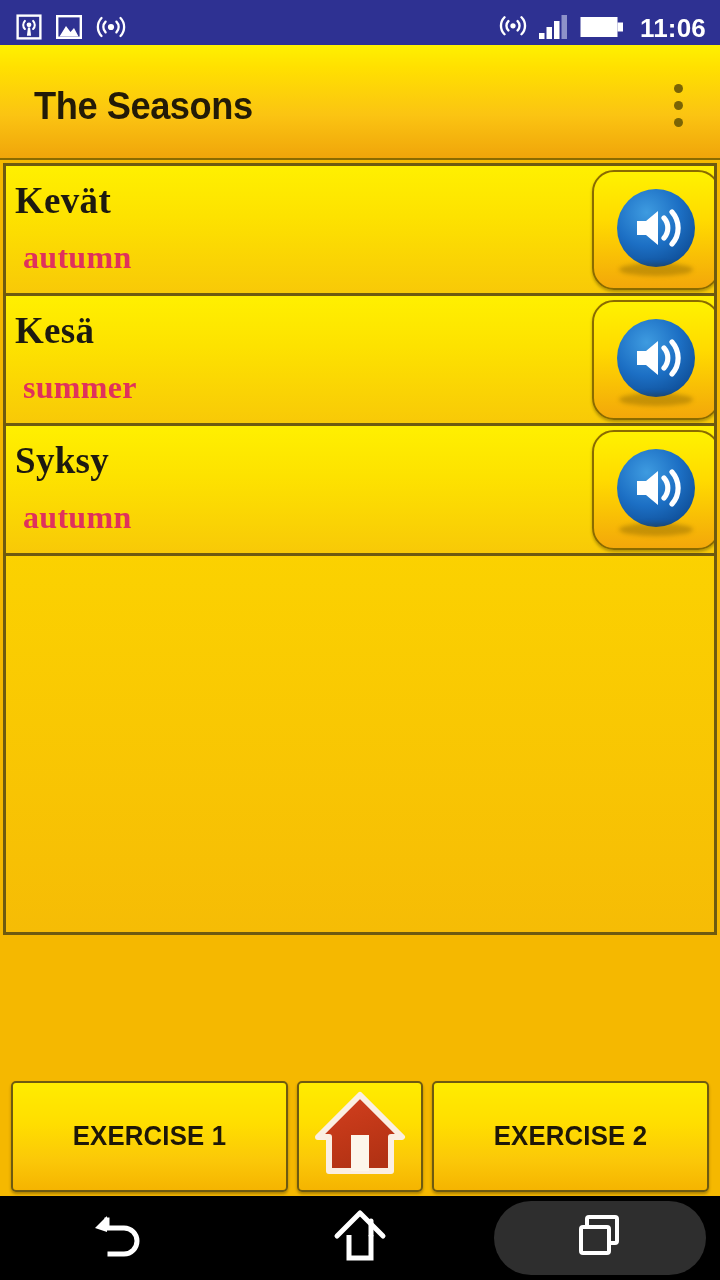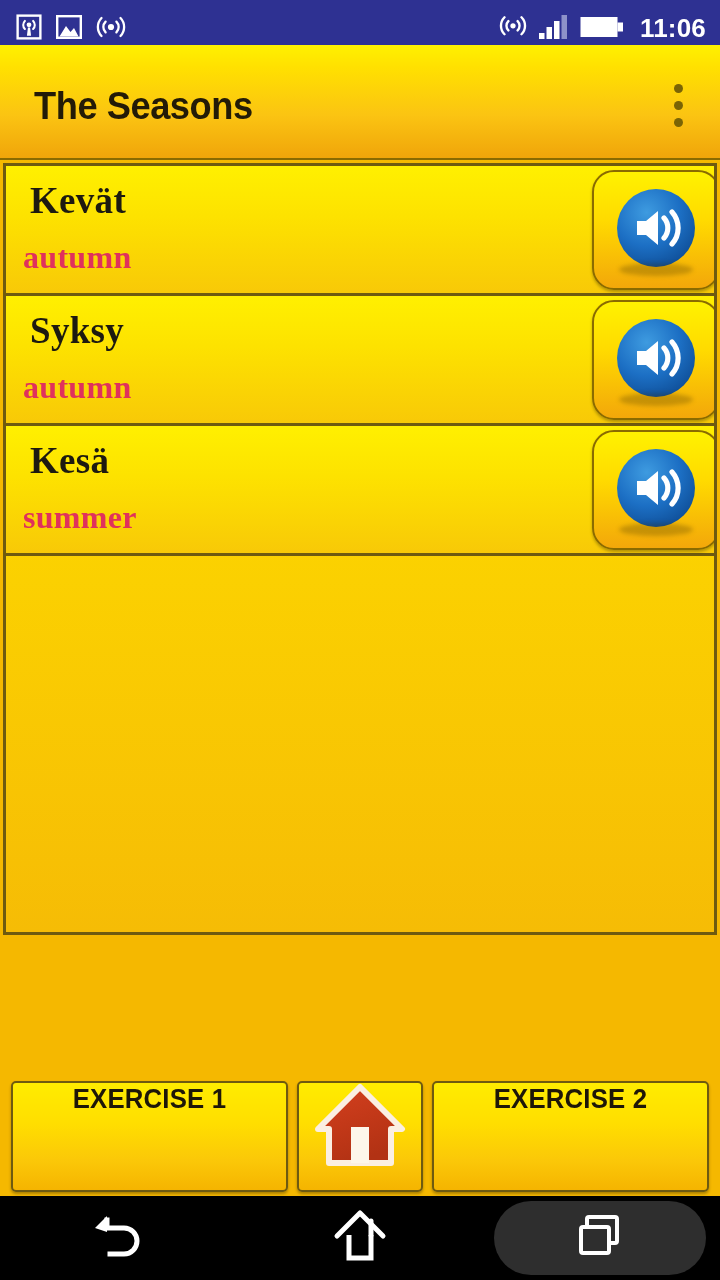--- a/index.html
+++ b/index.html
@@ -67,21 +67,21 @@
     position:absolute; left:3px; top:163px;
     width:714px; height:772px;
     background:linear-gradient(to bottom,#FFE800 0%, #FCD400 45%, #F6BC05 100%);
     border:3px solid #6E5A10;
     overflow:hidden;
   }
   .row {
     position:relative;
     height:130px;
     border-bottom:3px solid #6E5A10;
-    padding:16px 0 0 24px;
+    padding:16px 0 0 9px;
     background:linear-gradient(to bottom,#FFF000 0%, #FDE200 40%, #F8C907 100%);
   }
   .row-native {
     color:#1D1A10;
     font-family:"Liberation Serif", serif;
     font-weight:bold;
     font-size:37px;
     line-height:1;
     letter-spacing:0.3px;
   }
@@ -119,21 +119,21 @@
     display:flex; align-items:center;
     gap:9px; padding:0 11px;
   }
   .nav-btn {
     flex:1 1 0;
     height:111px;
     border-radius:5px;
     background:linear-gradient(to bottom,#FFEC00 0%, #FFDE00 38%, #FBC808 72%, #F5B400 100%);
     border:2px solid #6E5A10;
     box-shadow:0 2px 3px rgba(0,0,0,0.30);
-    display:flex; align-items:flex-start; justify-content:center;
+    display:flex; align-items:center; justify-content:center;
     cursor:pointer;
   }
   .nav-btn .lbl {
     color:#1E1708;
     font-size:28px;
     font-weight:bold;
     letter-spacing:0.2px;
     font-family:"Liberation Sans", sans-serif;
     transform:scaleX(0.92);
     white-space:nowrap;
@@ -242,51 +242,51 @@
             <circle cx="45" cy="43" r="39" fill="url(#sg1)"></circle>
             <path d="M26 36h9l12-10v34l-12-10h-9z" fill="#fff"></path>
             <path d="M53 33a15 15 0 0 1 0 20" fill="none" stroke="#fff" stroke-width="5.2" stroke-linecap="round"></path>
             <path d="M61 27a24 24 0 0 1 0 32" fill="none" stroke="#fff" stroke-width="5.2" stroke-linecap="round"></path>
           </svg>
         </span>
       </div>
     </div>
 
     <div class="row">
+      <div class="row-native">Kesä</div>
+      <div class="row-trans">summer</div>
+      <div class="speaker-btn">
+        <span class="speaker-glyph">
+          <span class="shadow"></span>
+          <svg width="90" height="90" viewBox="0 0 90 90">
+            <circle cx="45" cy="43" r="39" fill="url(#sg1)"></circle>
+            <path d="M26 36h9l12-10v34l-12-10h-9z" fill="#fff"></path>
+            <path d="M53 33a15 15 0 0 1 0 20" fill="none" stroke="#fff" stroke-width="5.2" stroke-linecap="round"></path>
+            <path d="M61 27a24 24 0 0 1 0 32" fill="none" stroke="#fff" stroke-width="5.2" stroke-linecap="round"></path>
+          </svg>
+        </span>
+      </div>
+    </div>
+
+    <div class="row">
       <div class="row-native">Syksy</div>
       <div class="row-trans">autumn</div>
       <div class="speaker-btn">
         <span class="speaker-glyph">
           <span class="shadow"></span>
           <svg width="90" height="90" viewBox="0 0 90 90">
             <circle cx="45" cy="43" r="39" fill="url(#sg1)"></circle>
             <path d="M26 36h9l12-10v34l-12-10h-9z" fill="#fff"></path>
             <path d="M53 33a15 15 0 0 1 0 20" fill="none" stroke="#fff" stroke-width="5.2" stroke-linecap="round"></path>
             <path d="M61 27a24 24 0 0 1 0 32" fill="none" stroke="#fff" stroke-width="5.2" stroke-linecap="round"></path>
           </svg>
         </span>
       </div>
     </div>
 
-    <div class="row">
-      <div class="row-native">Kesä</div>
-      <div class="row-trans">summer</div>
-      <div class="speaker-btn">
-        <span class="speaker-glyph">
-          <span class="shadow"></span>
-          <svg width="90" height="90" viewBox="0 0 90 90">
-            <circle cx="45" cy="43" r="39" fill="url(#sg1)"></circle>
-            <path d="M26 36h9l12-10v34l-12-10h-9z" fill="#fff"></path>
-            <path d="M53 33a15 15 0 0 1 0 20" fill="none" stroke="#fff" stroke-width="5.2" stroke-linecap="round"></path>
-            <path d="M61 27a24 24 0 0 1 0 32" fill="none" stroke="#fff" stroke-width="5.2" stroke-linecap="round"></path>
-          </svg>
-        </span>
-      </div>
-    </div>
-
 
   </div>
 
   <div id="btnbar">
     <div class="nav-btn">
       <span class="lbl">EXERCISE 1</span>
     </div>
     <div class="nav-btn" id="home-btn">
       <span>
         <svg width="92" height="86" viewBox="0 0 92 86">

